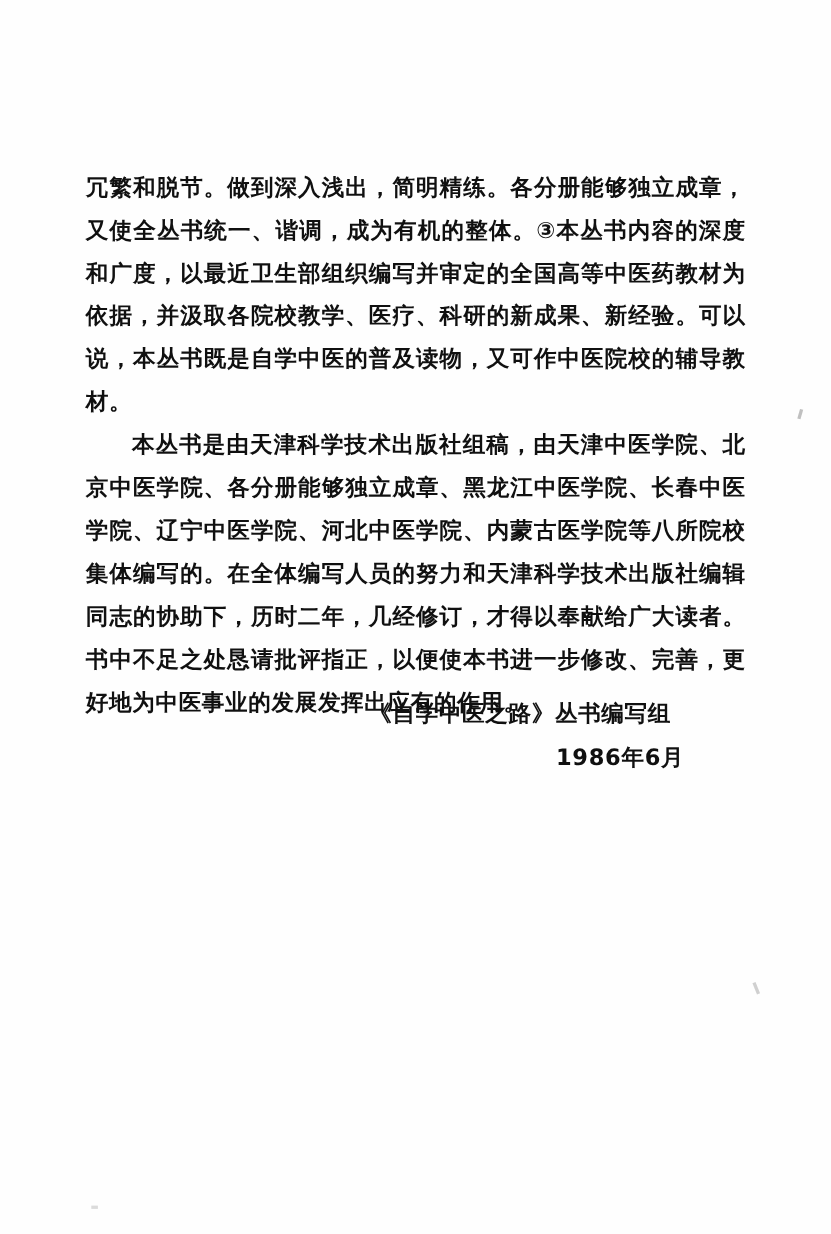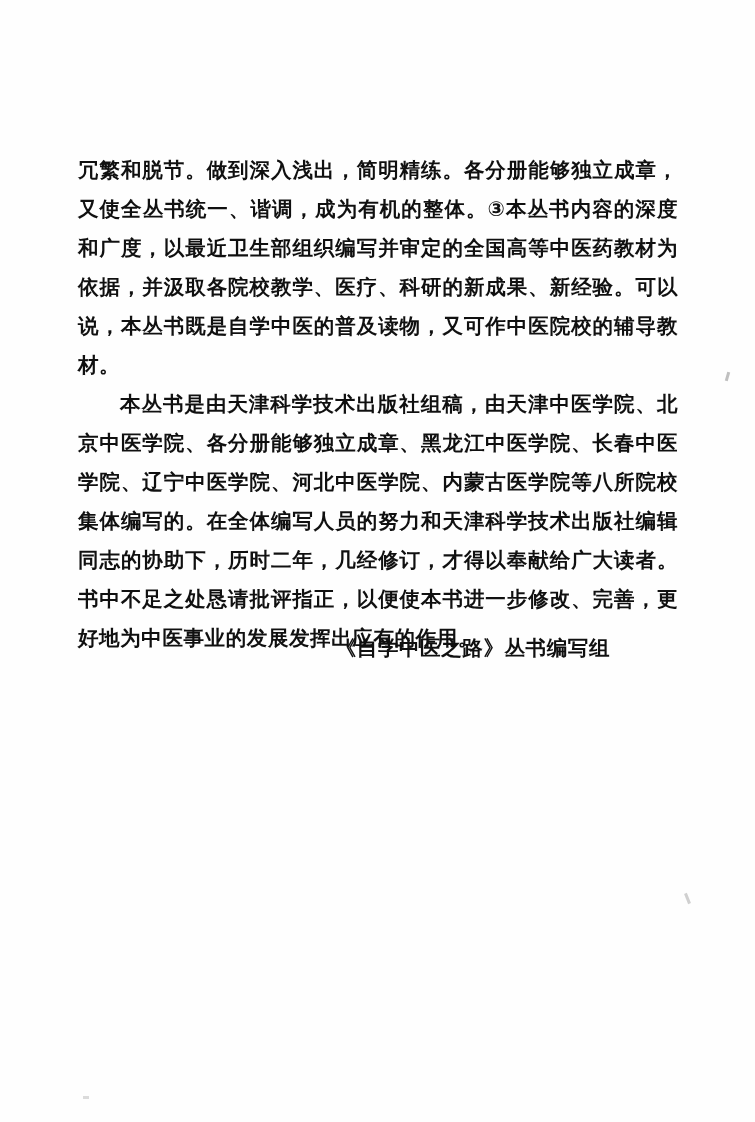--- a/index.html
+++ b/index.html
@@ -89,19 +89,20 @@
 
 <div class="page">
 
   <div class="content">
     <p class="para">冗繁和脱节。做到深入浅出，简明精练。各分册能够独立成章，又使全丛书统一、谐调，成为有机的整体。③本丛书内容的深度和广度，以最近卫生部组织编写并审定的全国高等中医药教材为依据，并汲取各院校教学、医疗、科研的新成果、新经验。可以说，本丛书既是自学中医的普及读物，又可作中医院校的辅导教材。</p>
     <p class="para indent">本丛书是由天津科学技术出版社组稿，由天津中医学院、北京中医学院、各分册能够独立成章、黑龙江中医学院、长春中医学院、辽宁中医学院、河北中医学院、内蒙古医学院等八所院校集体编写的。在全体编写人员的努力和天津科学技术出版社编辑同志的协助下，历时二年，几经修订，才得以奉献给广大读者。书中不足之处恳请批评指正，以便使本书进一步修改、完善，更好地为中医事业的发展发挥出应有的作用。</p>
   </div>
 
   <div class="signature-block">
     <div class="sign-line sign-org">《自学中医之路》丛书编写组</div>
+    <div class="sign-line sign-date">1986年6月</div>
   </div>
 
   <div class="speck speck-a"></div>
   <div class="speck speck-b"></div>
   <div class="speck speck-c"></div>
 
 </div>
 
 </body></html>

